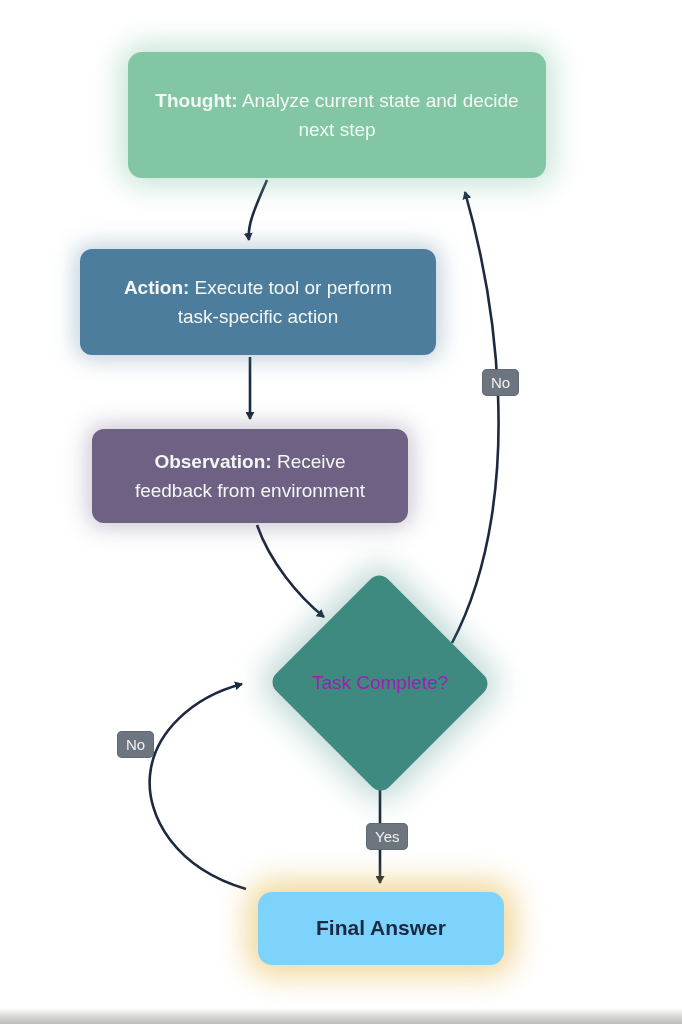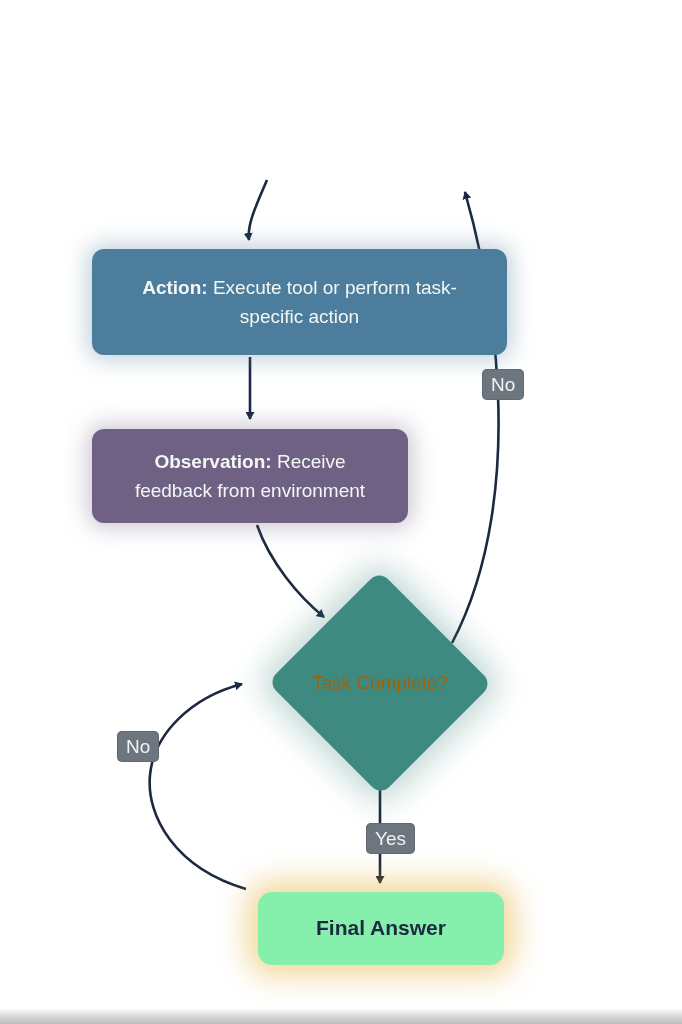--- a/index.html
+++ b/index.html
@@ -16,51 +16,51 @@
     text-align:center;color:#f3f7f5;font-size:19px;line-height:1.55;
     padding:10px 24px;box-sizing:border-box;
   }
   .node .b{font-weight:700;}
 
   .node.thought{
     left:128px;top:52px;width:418px;height:126px;background:#83c6a4;border-radius:14px;
     box-shadow:0 0 28px 8px rgba(131,198,164,.45);
   }
   .node.action{
-    left:92px;top:249px;width:415px;height:106px;background:#4d7d9c;border-radius:12px;
+    left:80px;top:249px;width:356px;height:106px;background:#4d7d9c;border-radius:12px;
     box-shadow:0 0 22px 5px rgba(77,125,156,.35);
   }
   .node.observation{
     left:92px;top:429px;width:316px;height:94px;background:#6f6183;border-radius:12px;
     box-shadow:0 0 22px 5px rgba(111,97,131,.35);
   }
 
   .decision{
     position:absolute;left:262px;top:570px;width:236px;height:226px;z-index:2;
   }
   .decision .shape{
     position:absolute;left:50%;top:50%;width:160px;height:158px;
     transform:translate(-50%,-50%) rotate(45deg);
     background:#3e8a80;border-radius:12px;
     box-shadow:0 0 30px 10px rgba(62,138,128,.32);
   }
   .decision .lbl{
     position:absolute;inset:0;display:flex;align-items:center;justify-content:center;
-    color:#a16207;font-size:19px;text-align:center;
+    color:#a21caf;font-size:19px;text-align:center;
   }
 
   .node.final{
-    left:258px;top:892px;width:246px;height:73px;background:#86efac;border-radius:14px;
+    left:258px;top:892px;width:246px;height:73px;background:#7dd3fc;border-radius:14px;
     color:#1c2940;font-weight:700;font-size:21px;
     box-shadow:0 0 30px 10px rgba(225,165,23,.45);
   }
 
   .badge{
     position:absolute;z-index:3;background:#6d757f;color:#f2f2f2;
-    font-size:19px;line-height:1;padding:6px 9px;border-radius:5px;text-align:center;
+    font-size:15px;line-height:1;padding:6px 9px;border-radius:5px;text-align:center;
     box-shadow:0 0 0 1px rgba(90,98,108,.6) inset;
   }
   .badge.no-right{left:482px;top:369px;}
   .badge.no-left{left:117px;top:731px;}
   .badge.yes{left:366px;top:823px;}
 
   .page-edge-bottom{
     position:absolute;left:0;bottom:0;width:100%;height:16px;z-index:4;
     background:linear-gradient(to bottom, rgba(255,255,255,0), #d7d6d4 55%, #bdbcba);
   }
@@ -77,20 +77,26 @@
       </marker>
     </defs>
     <path d="M 267 180 C 256 206 247 224 249 240" fill="none" stroke="#1c2940" stroke-width="2.6" marker-end="url(#arrow)"></path>
     <path d="M 250 357 L 250 419" fill="none" stroke="#1c2940" stroke-width="2.6" marker-end="url(#arrow)"></path>
     <path d="M 257 525 C 270 562 298 596 324 617" fill="none" stroke="#1c2940" stroke-width="2.6" marker-end="url(#arrow)"></path>
     <path d="M 380 790 L 380 883" fill="none" stroke="#1c2940" stroke-width="2.6" marker-end="url(#arrow)"></path>
     <path d="M 452 643 C 493 565 501 470 498 395 C 495 315 480 245 465 192" fill="none" stroke="#1c2940" stroke-width="2.6" marker-end="url(#arrow)"></path>
     <path d="M 246 889 C 175 868 146 816 150 775 C 154 733 192 697 242 684" fill="none" stroke="#1c2940" stroke-width="2.6" marker-end="url(#arrow)"></path>
   </svg>
 
+  <div class="node thought">
+    <div>
+      <span class="b">Thought:</span>
+      <span>Analyze current state and decide next step</span>
+    </div>
+  </div>
 
   <div class="node action">
     <div>
       <span class="b">Action:</span>
       <span>Execute tool or perform task-specific action</span>
     </div>
   </div>
 
   <div class="node observation">
     <div>

